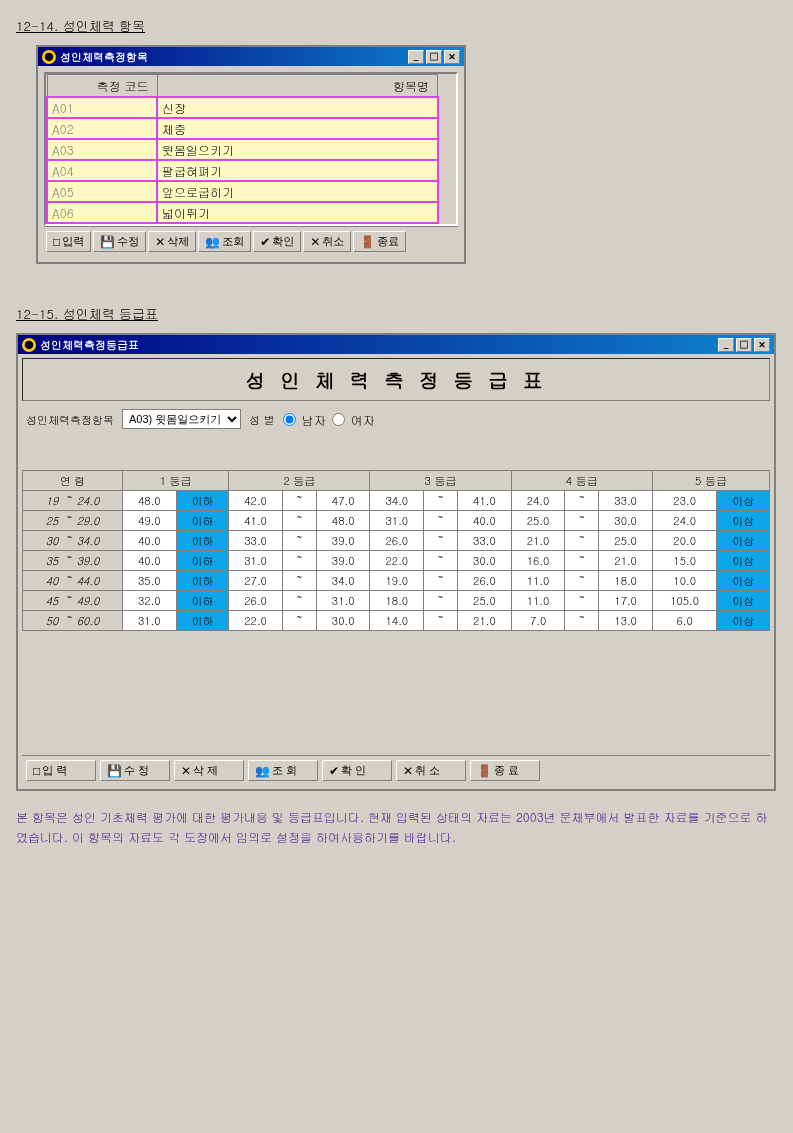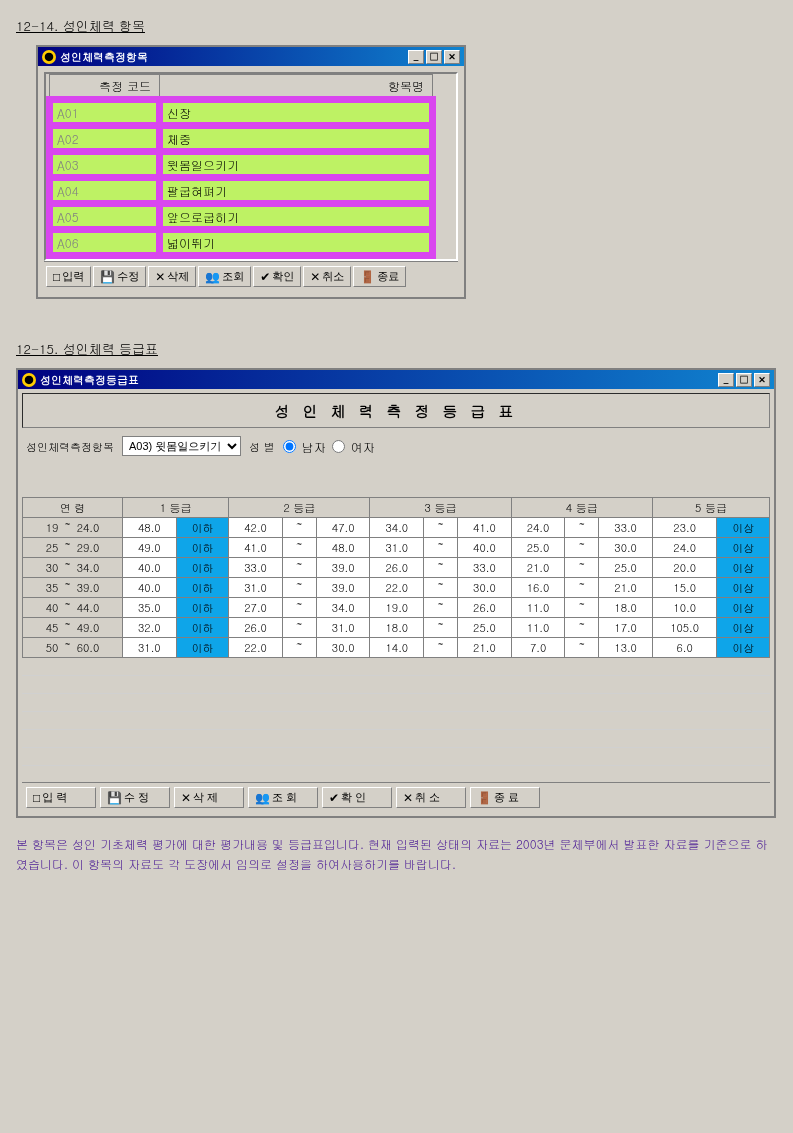--- a/index.html
+++ b/index.html
@@ -81,23 +81,23 @@
       border-collapse: collapse;
     }
     .items-table th {
       border: 1px solid #808080;
       background: #d4d0c8;
       padding: 2px 8px;
       text-align: right;
       font-weight: normal;
     }
     .items-table td {
-      border: 7px solid #d946ef;
+      border: 2px solid #d946ef;
       padding: 1px 4px;
-      background: #bef264;
+      background: #fef9c3;
     }
     .items-table td.code-cell {
       width: 100px;
       color: #808080;
     }
 
     
     .toolbar {
       display: flex;
       gap: 2px;
@@ -128,21 +128,21 @@
       width: 760px;
       margin-left: 0;
     }
     .window2-content {
       padding: 4px;
     }
 
     
     .big-title-row {
       text-align: center;
-      font-size: 15px;
+      font-size: 20px;
       font-weight: bold;
       padding: 6px;
       border: 1px inset #808080;
       background: #d4d0c8;
       margin-bottom: 6px;
       letter-spacing: 4px;
     }
 
     
     .controls-row {
@@ -182,20 +182,21 @@
     }
     .grade-table th {
       background: #d4d0c8;
       font-weight: normal;
     }
     .grade-table td {
       background: #fff;
     }
     .grade-table td.age-cell {
       background: #d4d0c8;
+      font-style: italic;
     }
     .grade-table td.label-cell {
       background: #0ea5e9;
       white-space: nowrap;
     }
 
     .grade-table-wrapper {
       margin-bottom: 4px;
     }
 

